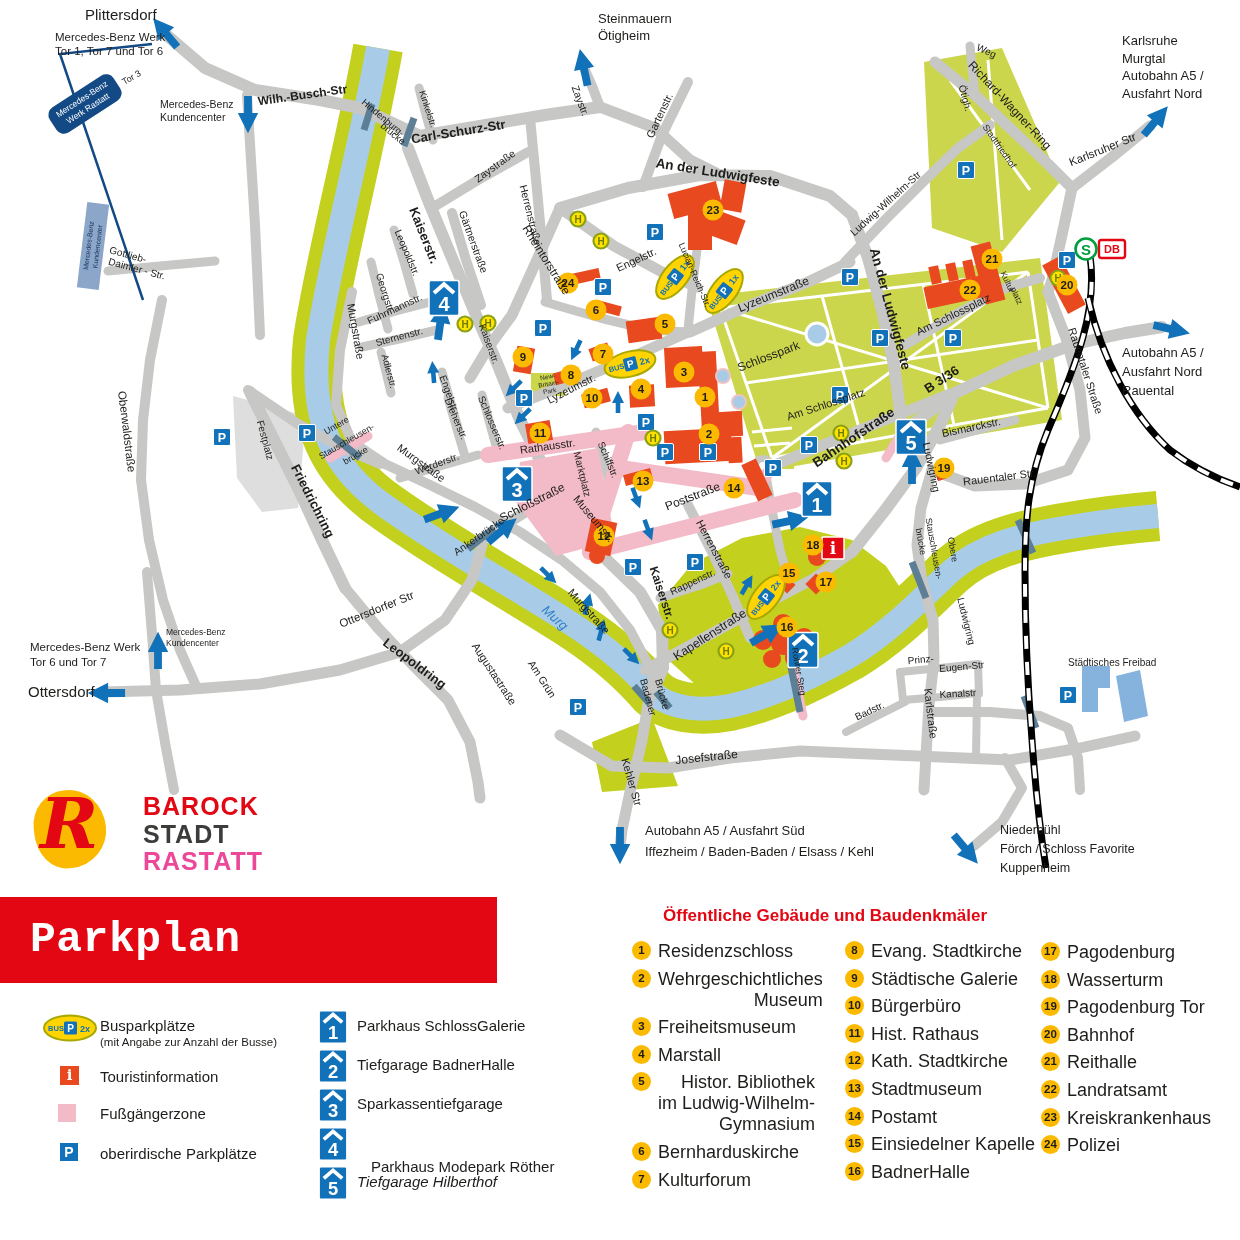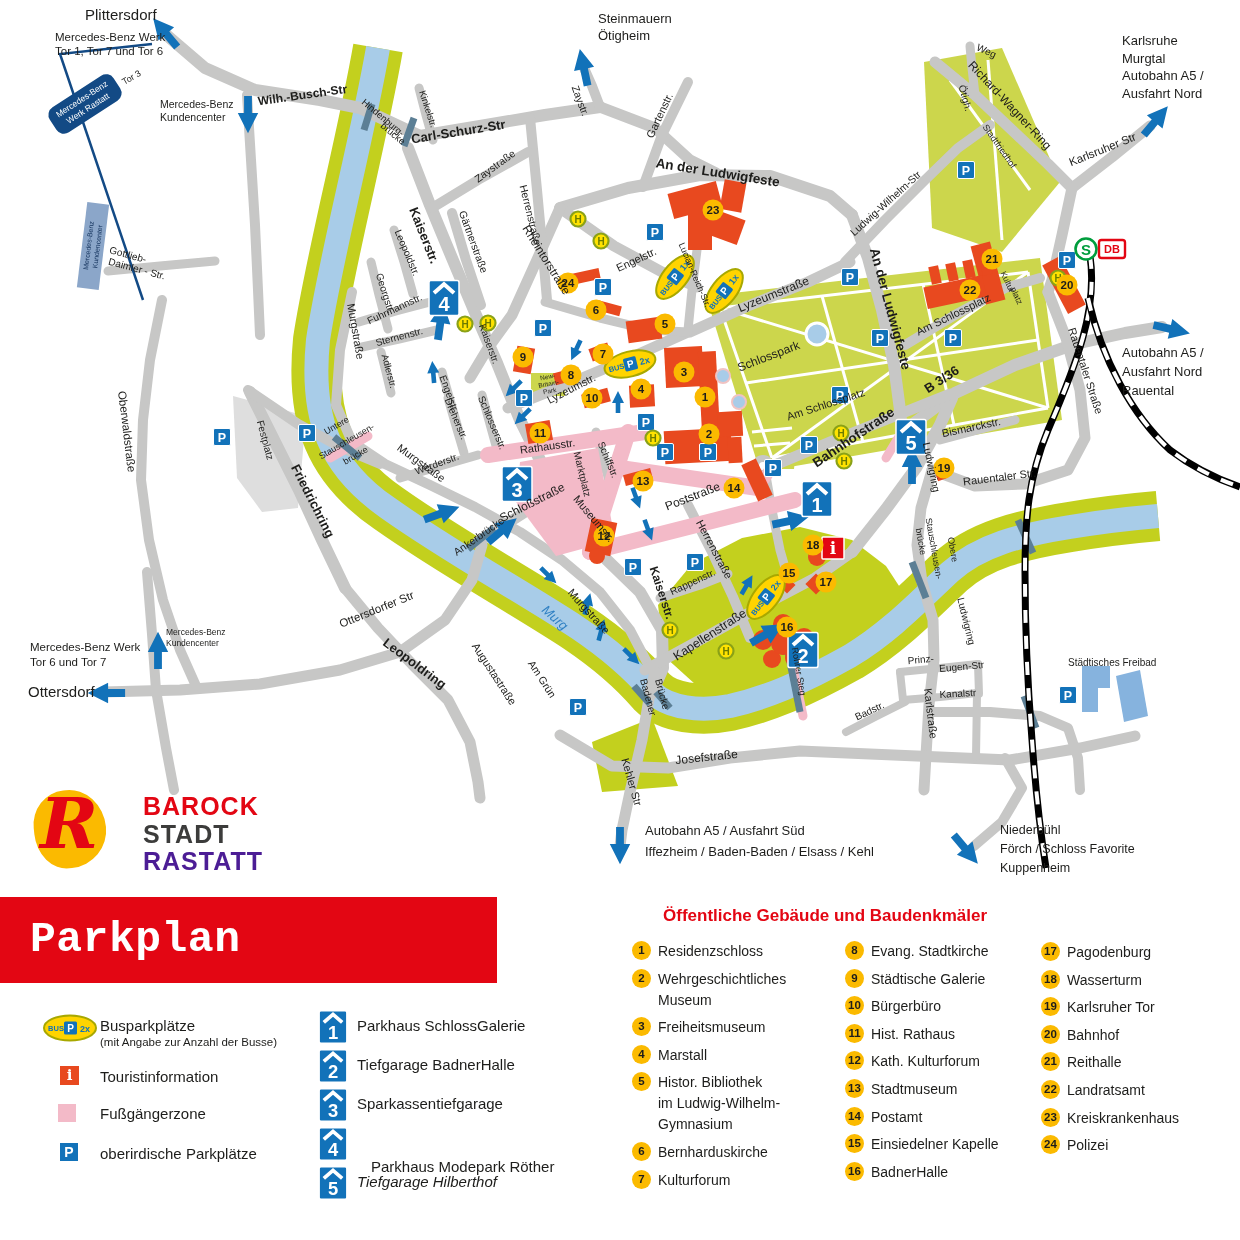--- a/index.html
+++ b/index.html
@@ -12,36 +12,36 @@
   #banner h1{margin:0;padding:0 0 0 30px;font-size:43px;line-height:86px;color:#fff;font-weight:700;letter-spacing:.5px;font-family:Liberation Mono, monospace;}
   
   #logo-mark{left:30px;top:788px;width:80px;height:82px;}
   #logo-mark .blob{position:absolute;left:4px;top:2px;width:72px;height:78px;background:#fbba00;
      border-radius:48% 52% 55% 45%/46% 54% 50% 50%;transform:rotate(-6deg);}
   #logo-mark .r{position:absolute;left:10px;top:-6px;font-family:"DejaVu Serif",serif;font-style:italic;
      font-weight:700;font-size:70px;color:#e30613;}
   .brand{font-weight:700;letter-spacing:1px;font-size:25px;margin-left:20px;}
   #brand1{left:123px;top:792px;color:#e30613;}
   #brand2{left:123px;top:820px;color:#3c3c3b;}
-  #brand3{left:123px;top:847px;color:#4c1d95;}
+  #brand3{left:123px;top:847px;color:#ec4899;}
   
   .leg-label{font-size:15px;}
   .leg-sub{font-size:11.5px;}
   #leg-bus-oval{left:42px;top:1014px;}
   #leg-i{left:60px;top:1066px;width:19px;height:19px;background:#e8491f;color:#fff;text-align:center;
      font-family:"DejaVu Serif",serif;font-weight:700;font-size:15px;line-height:19px;}
   #leg-pink{left:58px;top:1104px;width:18px;height:18px;background:#f3bac8;}
   #leg-p{left:60px;top:1143px;width:18px;height:18px;background:#1272b9;color:#fff;text-align:center;
      font-weight:700;font-size:14px;line-height:18px;}
   
   #bld-title{left:663px;top:906px;font-size:17px;font-weight:700;color:#e30613;}
   .bitem{position:absolute;display:flex;gap:7px;align-items:flex-start;}
   .bnum{flex:0 0 auto;width:19px;height:19px;border-radius:50%;background:#fbba00;color:#1d1d1b;
      font-size:11.5px;font-weight:700;text-align:center;line-height:19px;}
-  .blab{font-size:14px;line-height:21px;white-space:pre-line;padding-top:0px;}
+  .blab{font-size:18px;line-height:21px;white-space:pre-line;padding-top:0px;text-align:right;}
   .ph-label{font-size:15px;}
 </style>
 </head>
 <body>
 
 <div id="page">
   <svg id="mapsvg" width="1240" height="1240" viewBox="0 0 1240 1240">
       <polygon points="233,396 306,416 298,508 262,512 237,478" fill="#dedede"></polygon>
       <polygon points="886,312 918,300 930,368 898,380" fill="#dcdcdb"></polygon>
       <polygon points="706,296 1040,258 1062,420 760,472" fill="#ccd64c"></polygon>
@@ -738,21 +738,21 @@
       <div class="bitem" style="left: 845px; top: 996.2px;">
         <span class="bnum">10</span>
         <div class="blab">Bürgerbüro</div>
       </div>
       <div class="bitem" style="left: 845px; top: 1023.8px;">
         <span class="bnum">11</span>
         <div class="blab">Hist. Rathaus</div>
       </div>
       <div class="bitem" style="left: 845px; top: 1051.4px;">
         <span class="bnum">12</span>
-        <div class="blab">Kath. Kulturforum</div>
+        <div class="blab">Kath. Stadtkirche</div>
       </div>
       <div class="bitem" style="left: 845px; top: 1079px;">
         <span class="bnum">13</span>
         <div class="blab">Stadtmuseum</div>
       </div>
       <div class="bitem" style="left: 845px; top: 1106.6px;">
         <span class="bnum">14</span>
         <div class="blab">Postamt</div>
       </div>
       <div class="bitem" style="left: 845px; top: 1134.2px;">
@@ -766,21 +766,21 @@
       <div class="bitem" style="left: 1041px; top: 942px;">
         <span class="bnum">17</span>
         <div class="blab">Pagodenburg</div>
       </div>
       <div class="bitem" style="left: 1041px; top: 969.6px;">
         <span class="bnum">18</span>
         <div class="blab">Wasserturm</div>
       </div>
       <div class="bitem" style="left: 1041px; top: 997.2px;">
         <span class="bnum">19</span>
-        <div class="blab">Karlsruher Tor</div>
+        <div class="blab">Pagodenburg Tor</div>
       </div>
       <div class="bitem" style="left: 1041px; top: 1024.8px;">
         <span class="bnum">20</span>
         <div class="blab">Bahnhof</div>
       </div>
       <div class="bitem" style="left: 1041px; top: 1052.4px;">
         <span class="bnum">21</span>
         <div class="blab">Reithalle</div>
       </div>
       <div class="bitem" style="left: 1041px; top: 1080px;">

